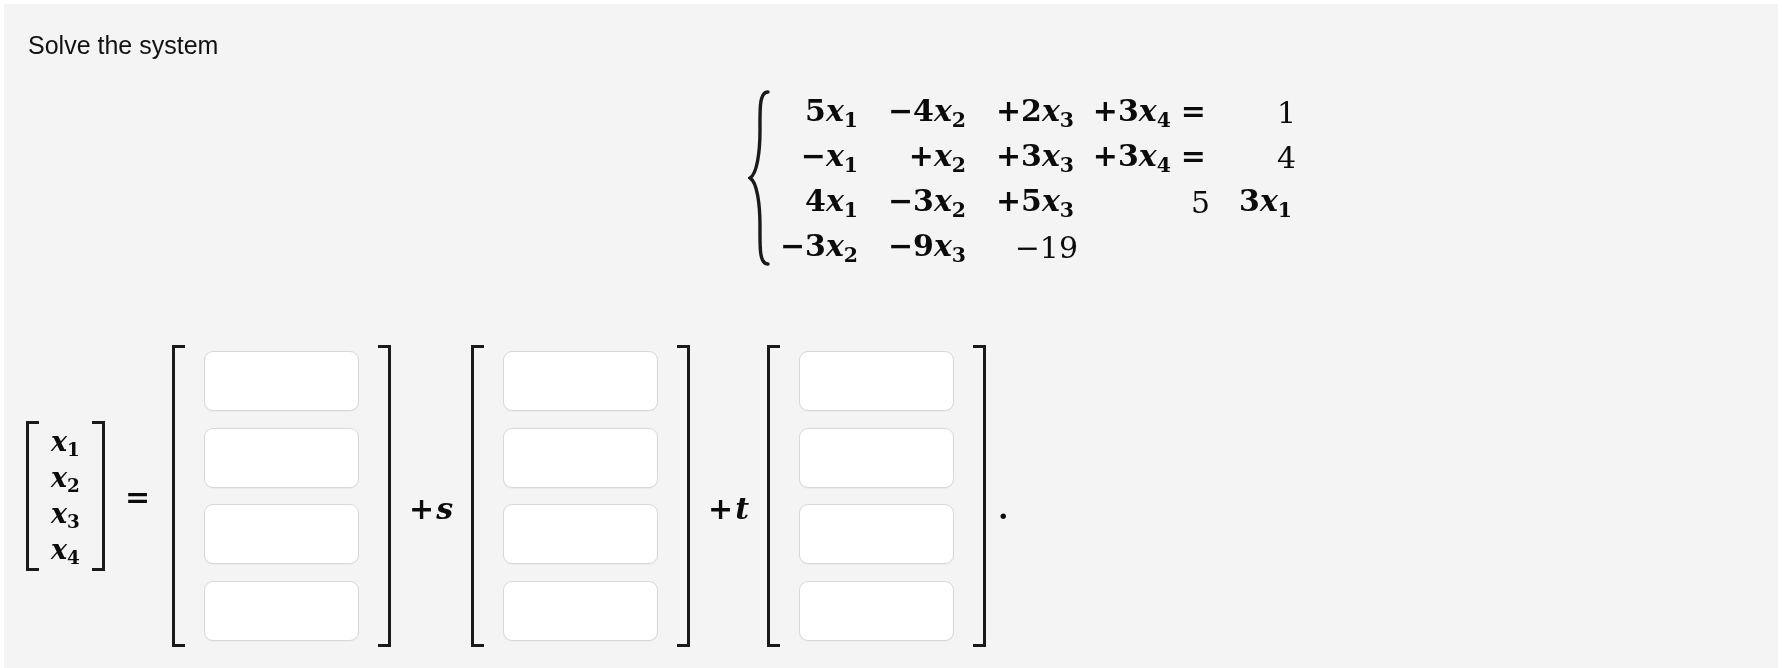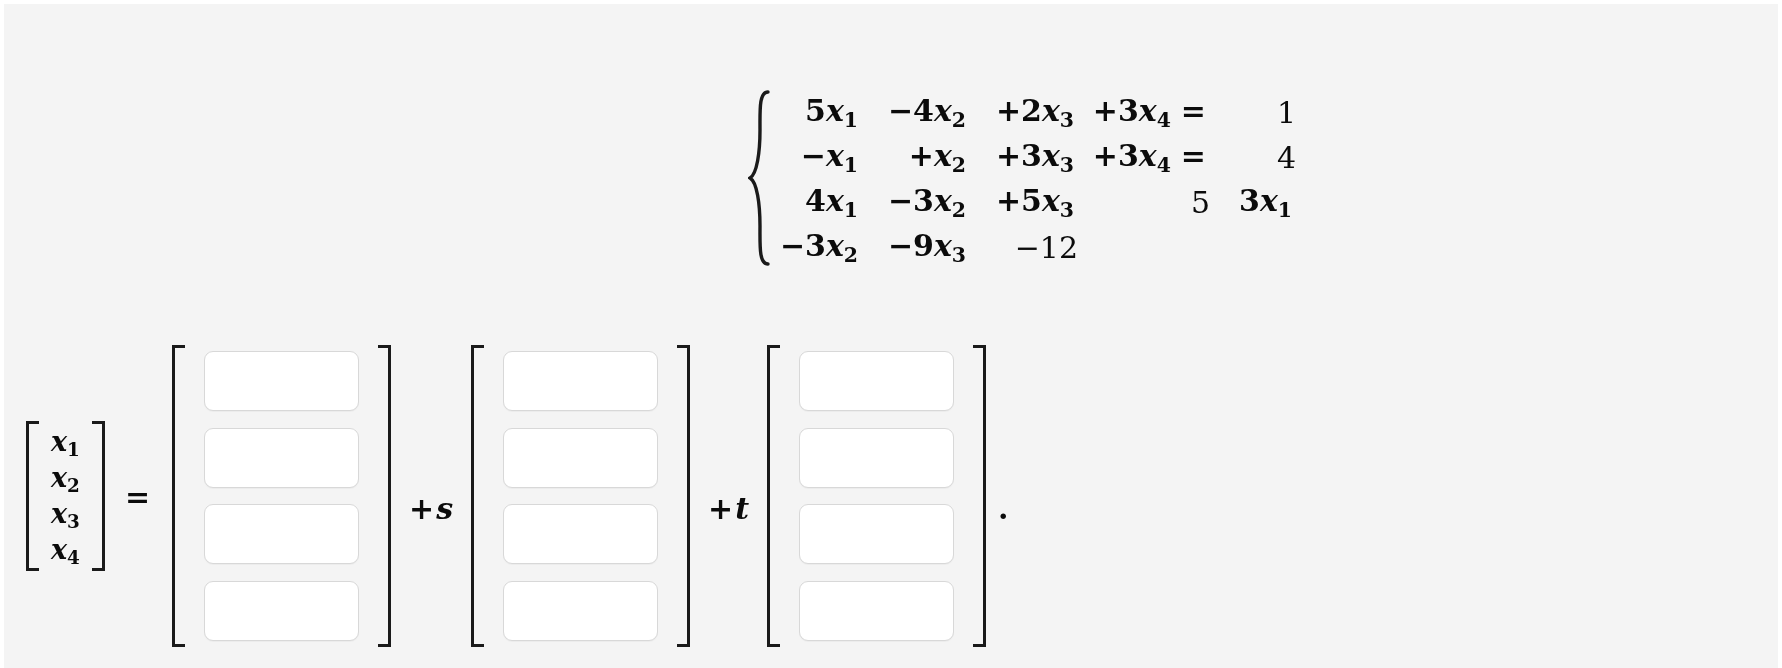--- a/index.html
+++ b/index.html
@@ -202,20 +202,21 @@
     padding-bottom: 126px;
     margin-left: 12px;
     flex: none;
   }
 </style>
 </head>
 <body>
 
 <div id="page">
 
+  <div id="prompt">Solve the system</div>
 
   <div id="system">
 
     <div id="system-brace">
       <svg width="26" height="176" viewBox="0 0 26 176" aria-hidden="true">
         <path d="M20 2 C11 2 12 20 12 40 C12 62 9 84 2 88 C9 92 12 114 12 136 C12 156 11 174 20 174" fill="none" stroke="#1a1a1a" stroke-width="3.4" stroke-linecap="round"></path>
       </svg>
     </div>
 
     <div id="eq-grid">
@@ -233,21 +234,21 @@
       <div class="cell rhs mathserif"><span class="mn" style="font-weight:normal">4</span></div>
 
       <div class="cell mathserif"><span class="mn">4</span><span class="mi">x<span class="sub">1</span></span></div>
       <div class="cell mathserif"><span class="op">−</span><span class="mn">3</span><span class="mi">x<span class="sub">2</span></span></div>
       <div class="cell mathserif"><span class="op">+</span><span class="mn">5</span><span class="mi">x<span class="sub">3</span></span></div>
       <div class="cell rhs mathserif"><span class="mn" style="font-weight:normal">5</span></div>
 
       <div class="cell mathserif"><span class="mn">3</span><span class="mi">x<span class="sub">1</span></span></div>
       <div class="cell mathserif"><span class="op">−</span><span class="mn">3</span><span class="mi">x<span class="sub">2</span></span></div>
       <div class="cell mathserif"><span class="op">−</span><span class="mn">9</span><span class="mi">x<span class="sub">3</span></span></div>
-      <div class="cell rhs mathserif"><span class="mn" style="font-weight:normal">−12</span></div>
+      <div class="cell rhs mathserif"><span class="mn" style="font-weight:normal">−19</span></div>
 
     </div>
   </div>
 
   <div id="answer-row">
 
     <div class="bracketed" id="xvec">
       <div class="brk left">
           <span class="tip top"></span>
           <span class="tip bot"></span>

